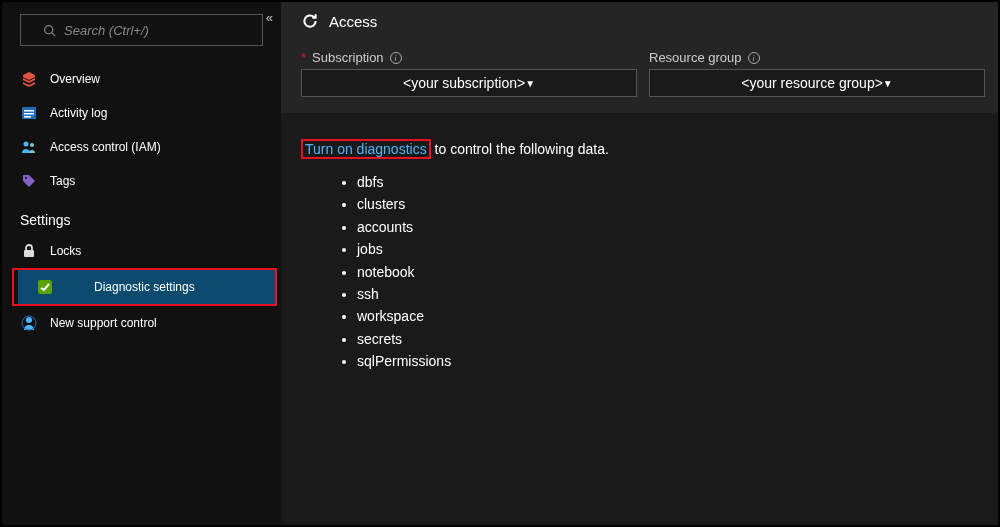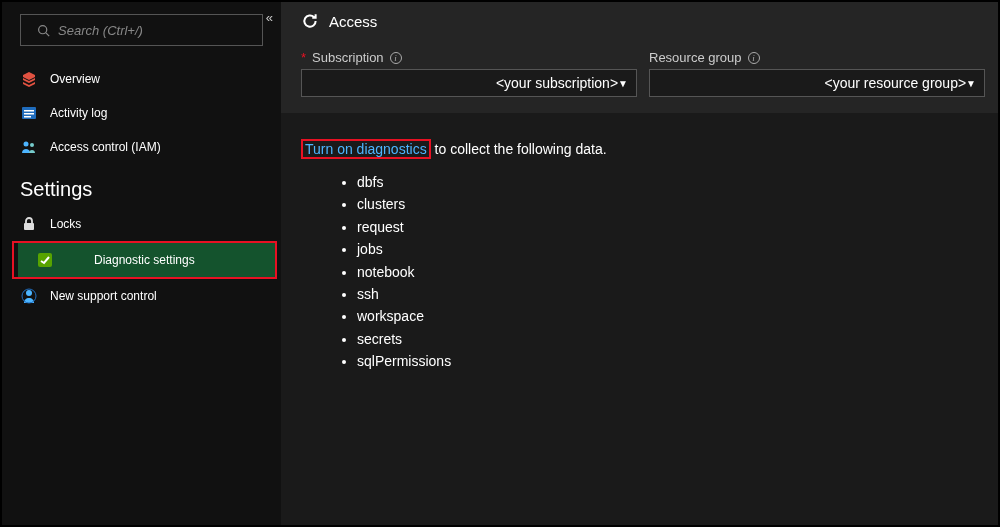--- a/index.html
+++ b/index.html
@@ -31,44 +31,44 @@
       color: #ccc;
       font-size: 13px;
       cursor: pointer;
     }
     .search-box {
       margin: 0 18px 16px 18px;
       border: 1px solid #555;
       height: 32px;
       display: flex;
       align-items: center;
-      padding: 0 16px;
+      padding: 0 22px;
       color: #888;
       font-style: italic;
       font-size: 13px;
     }
     .search-box svg {
       margin-right: 8px;
     }
     .nav-item {
       display: flex;
       align-items: center;
       padding: 8px 18px;
       font-size: 12px;
       color: #ffffff;
       cursor: pointer;
       gap: 12px;
     }
     .nav-item.selected {
-      background: #14532d;
+      background: #0c4a6e;
       gap: 40px;
     }
     .section-header {
       padding: 14px 18px 6px 18px;
-      font-size: 20px;
+      font-size: 14px;
       color: #ffffff;
       font-weight: 400;
     }
     .icon-box {
       width: 18px;
       height: 18px;
       display: flex;
       align-items: center;
       justify-content: center;
       flex-shrink: 0;
@@ -131,21 +131,21 @@
       color: #aaa;
       font-family: Georgia, serif;
       font-style: italic;
     }
     .dropdown {
       border: 1px solid #555;
       background: #1a1a1a;
       height: 28px;
       display: flex;
       align-items: center;
-      justify-content: flex-end;
+      justify-content: center;
       padding: 0 8px;
       font-size: 14px;
       color: #fff;
     }
     .content {
       padding: 26px 20px;
       font-size: 14px;
       color: #fff;
     }
     .diag-link {
@@ -206,20 +206,28 @@
       <svg width="16" height="16" viewBox="0 0 16 16">
           <circle cx="5" cy="5" r="2.5" fill="#4db5ff"></circle>
           <path d="M1 14c0-3 2-4 4-4s4 1 4 4" fill="#4db5ff"></path>
           <circle cx="11" cy="6" r="2" fill="#7cc"></circle>
           <path d="M8 14c0-2 1.5-3 3-3s3 1 3 3" fill="#7cc"></path>
         </svg>
     </span>
     <span>Access control (IAM)</span>
   </div>
 
+  <div class="nav-item">
+    <span class="icon-box">
+      <svg width="16" height="16" viewBox="0 0 16 16">
+          <path fill="#8661c5" d="M2 2h6l6 6-6 6L2 8V2zm3 4a1 1 0 100-2 1 1 0 000 2z"></path>
+        </svg>
+    </span>
+    <span>Tags</span>
+  </div>
 
   <div class="section-header">Settings</div>
 
 
   <div class="nav-item">
     <span class="icon-box">
       <svg width="16" height="16" viewBox="0 0 16 16">
           <rect x="3" y="7" width="10" height="7" rx="1" fill="#ddd"></rect>
           <path d="M5 7V5a3 3 0 016 0v2" stroke="#ddd" stroke-width="1.8" fill="none"></path>
         </svg>
@@ -285,26 +293,26 @@
       <div class="dropdown">
         <span>&lt;your resource group&gt;</span>
         <span class="chevron">▼</span>
       </div>
     </div>
   </div>
 
   <div class="content">
     <span class="diag-link-box">
       <span class="diag-link">Turn on diagnostics</span>
-    </span><span> to collect the following data.</span>
+    </span><span> to control the following data.</span>
 
     <ul class="data-list">
         <li>dbfs</li>
         <li>clusters</li>
-        <li>request</li>
+        <li>accounts</li>
         <li>jobs</li>
         <li>notebook</li>
         <li>ssh</li>
         <li>workspace</li>
         <li>secrets</li>
         <li>sqlPermissions</li>
       </ul>
   </div>
 </div>
 

